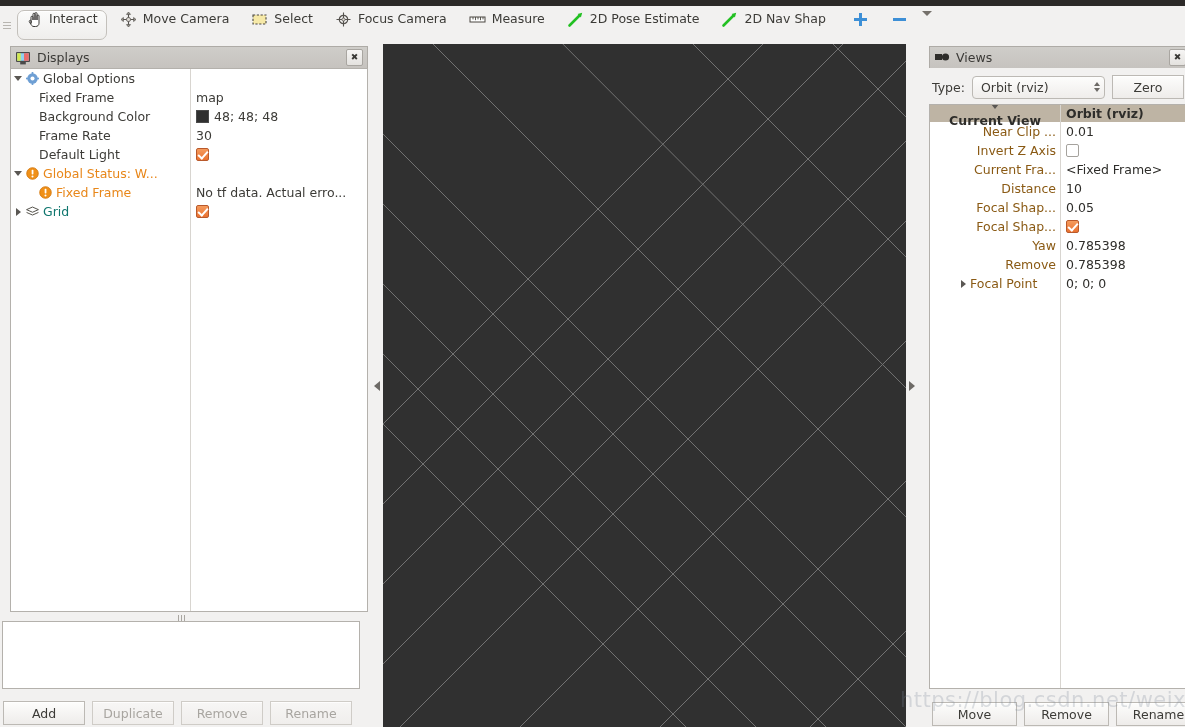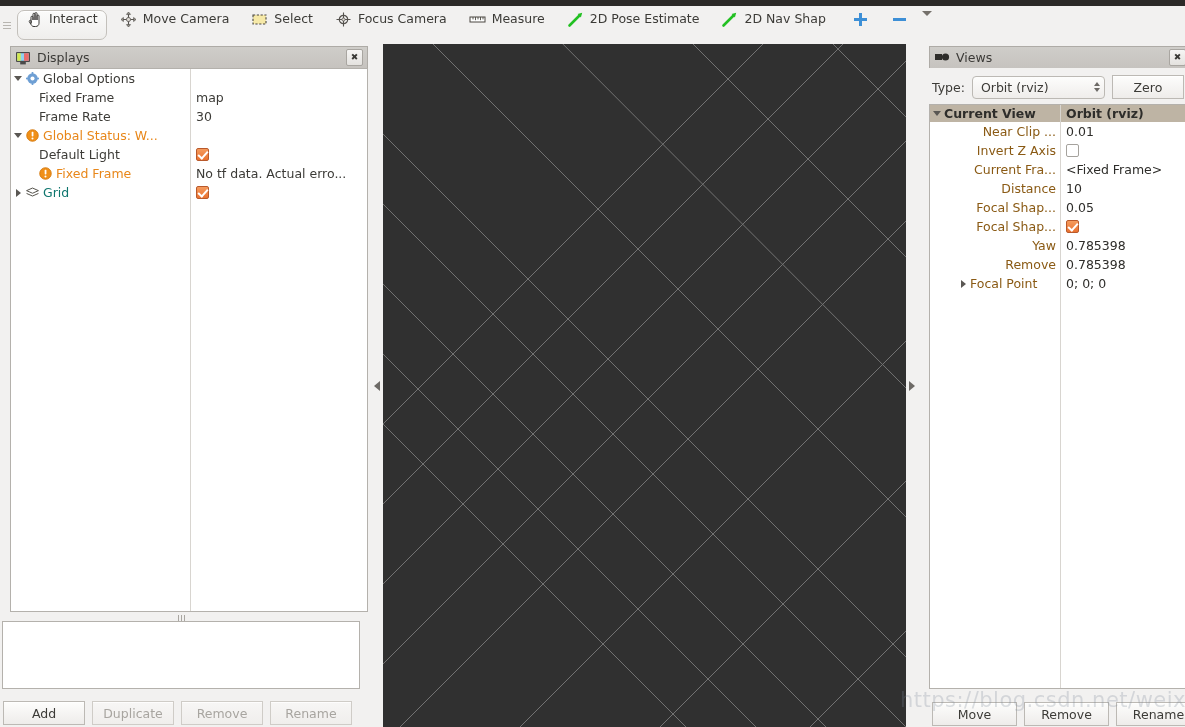--- a/index.html
+++ b/index.html
@@ -120,21 +120,21 @@
   .combo{
     height:23px;width:133px;border:1px solid #bcb9b4;border-radius:4px;
     background:linear-gradient(#fdfdfc,#efedeb);
     display:flex;align-items:center;padding:0 4px 0 8px;box-sizing:border-box;
     font-size:12.5px;color:#3c3b37;
   }
   .combo .spin{margin-left:auto;display:flex;flex-direction:column;gap:2px;align-items:center;}
   .spin .up{width:0;height:0;border-left:3.5px solid transparent;border-right:3.5px solid transparent;border-bottom:4px solid #6d6a66;}
   .spin .dn{width:0;height:0;border-left:3.5px solid transparent;border-right:3.5px solid transparent;border-top:4px solid #6d6a66;}
   .vhead{height:17px;display:flex;align-items:center;background:#beb4a4;font-weight:bold;color:#2e2d2a;font-size:12.5px;}
-  .vhead .c1{width:130px;display:flex;align-items:center;box-sizing:border-box;}
+  .vhead .c1{width:130px;display:flex;align-items:center;box-sizing:border-box;flex-direction:column;}
   .vhead .c2{flex:1;padding-left:6px;box-sizing:border-box;}
   .vrow{height:19px;display:flex;align-items:center;}
   .vname{width:130px;box-sizing:border-box;display:flex;align-items:center;justify-content:flex-end;padding-right:4px;color:#8a5a14;}
   .vval{flex:1;padding-left:6px;box-sizing:border-box;display:flex;align-items:center;color:#2e2d2a;white-space:nowrap;}
   .vcolsplit{position:absolute;left:130px;top:0;width:1px;height:100%;background:#d8d5d0;}
   #views-buttons{left:932px;top:702px;}
   #views-buttons .btn{min-width:85px;}
   
   .watermark{
     position:absolute;left:900px;top:688px;width:300px;height:26px;
@@ -300,52 +300,61 @@
       <div class="rval"></div>
     </div>
 
     <div class="row">
       <div class="rname">
         <span class="lbl indent2">Fixed Frame</span>
       </div>
       <div class="rval">map</div>
     </div>
 
+    <div class="row">
+      <div class="rname">
+        <span class="lbl indent2">Background Color</span>
+      </div>
+      <div class="rval">
+        <span class="swatch"></span>
+        <span>48; 48; 48</span>
+      </div>
+    </div>
 
     <div class="row">
       <div class="rname">
         <span class="lbl indent2">Frame Rate</span>
       </div>
       <div class="rval">30</div>
+    </div>
+
+    <div class="row">
+      <div class="rname">
+        <span class="lbl indent2">Default Light</span>
+      </div>
+      <div class="rval">
+        <span class="chk"></span>
+      </div>
     </div>
 
     <div class="row">
       <div class="rname">
         <span class="tw">
             <span class="tri-d"></span>
           </span>
         <span class="ic">
           <svg viewBox="0 0 14 14" width="13" height="13">
             <circle cx="7" cy="7" r="6.2" fill="#f09018" stroke="#d4780c" stroke-width="1"></circle>
             <rect x="6.1" y="3" width="1.9" height="5" rx=".7" fill="#fff"></rect>
             <circle cx="7" cy="10.2" r="1.1" fill="#fff"></circle>
           </svg>
         </span>
         <span class="lbl warn">Global Status: W...</span>
       </div>
       <div class="rval"></div>
-    </div>
-
-    <div class="row">
-      <div class="rname">
-        <span class="lbl indent2">Default Light</span>
-      </div>
-      <div class="rval">
-        <span class="chk"></span>
-      </div>
     </div>
 
     <div class="row">
       <div class="rname">
         <span class="tw"></span>
         <span class="ic" style="margin-left:13px;">
           <svg viewBox="0 0 14 14" width="13" height="13">
             <circle cx="7" cy="7" r="6.2" fill="#f09018" stroke="#d4780c" stroke-width="1"></circle>
             <rect x="6.1" y="3" width="1.9" height="5" rx=".7" fill="#fff"></rect>
             <circle cx="7" cy="10.2" r="1.1" fill="#fff"></circle>

